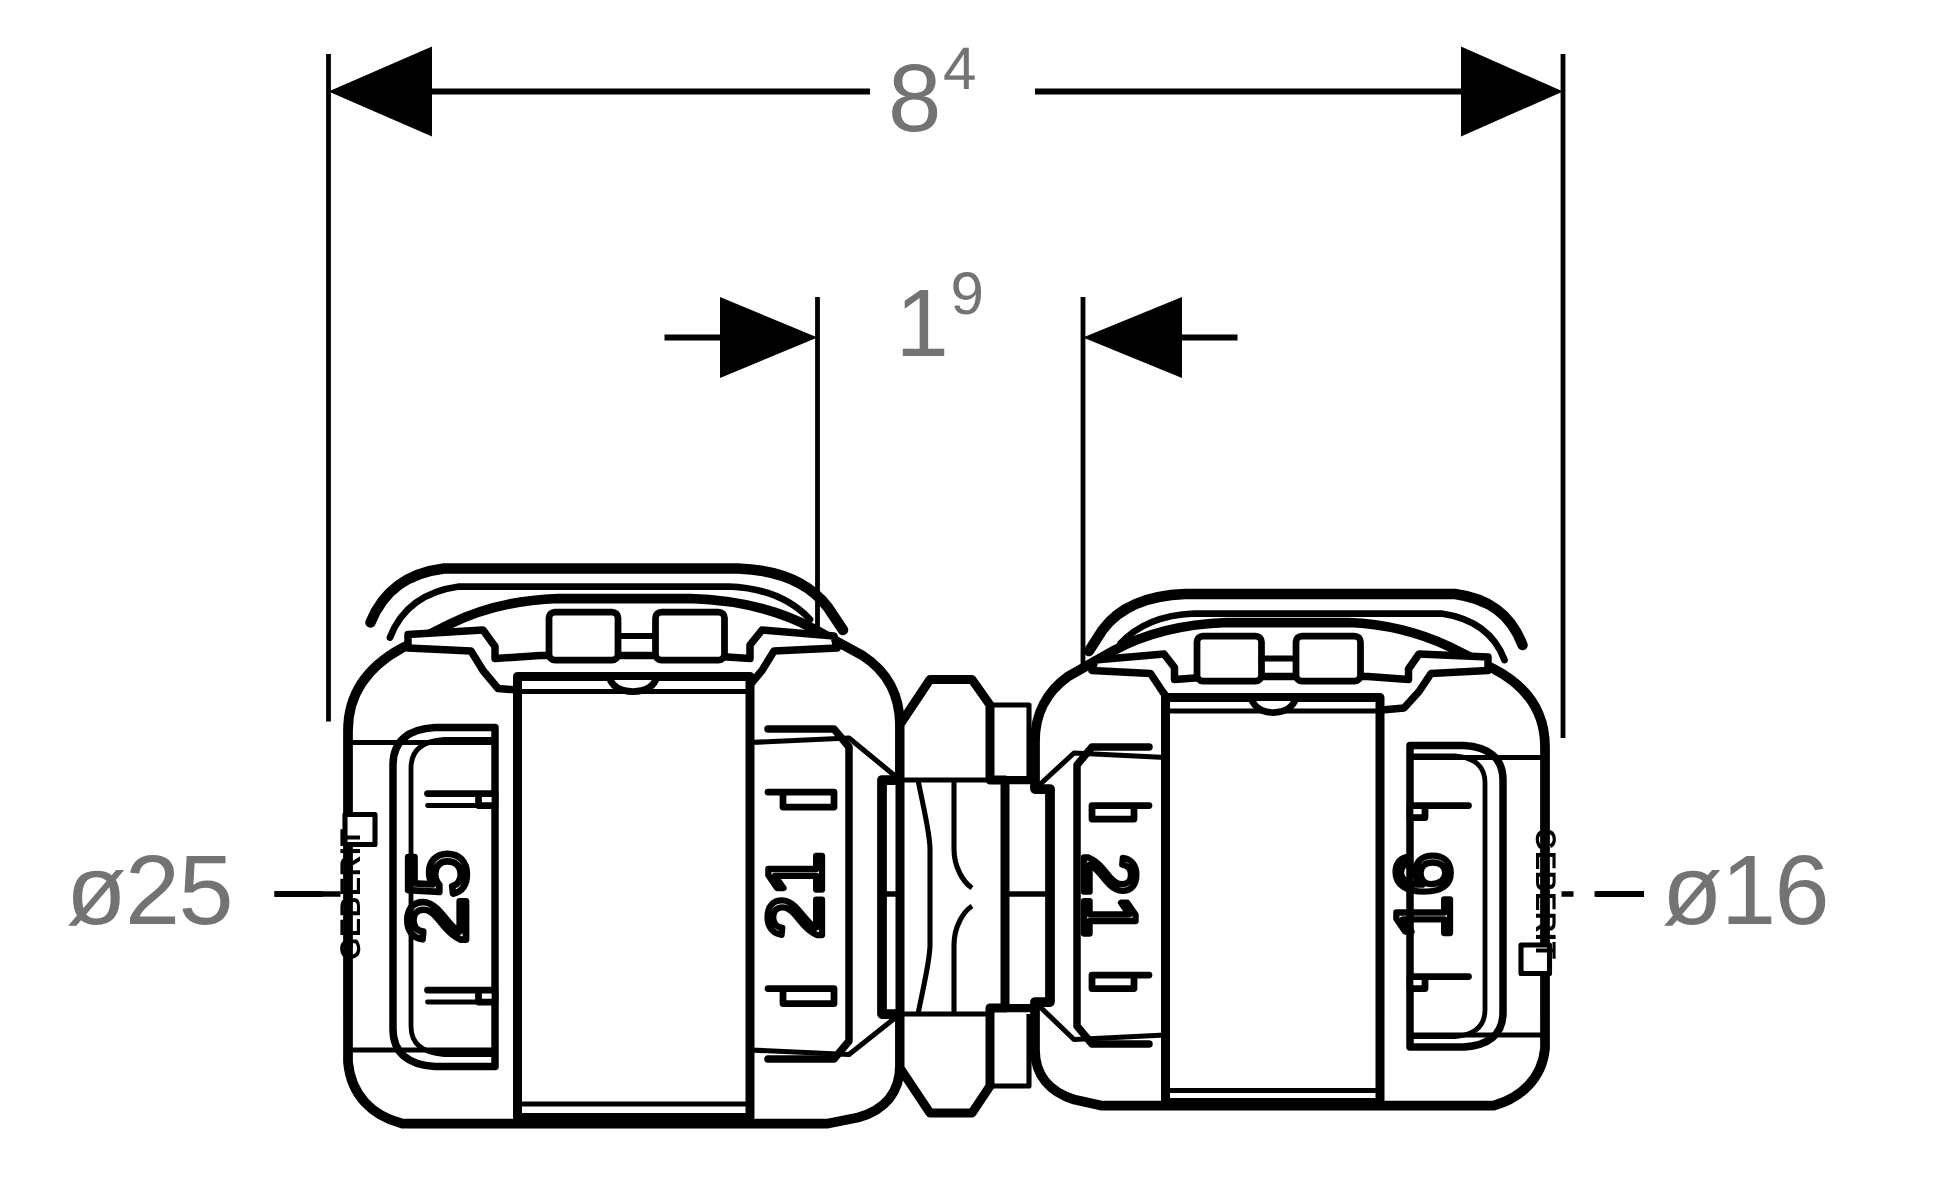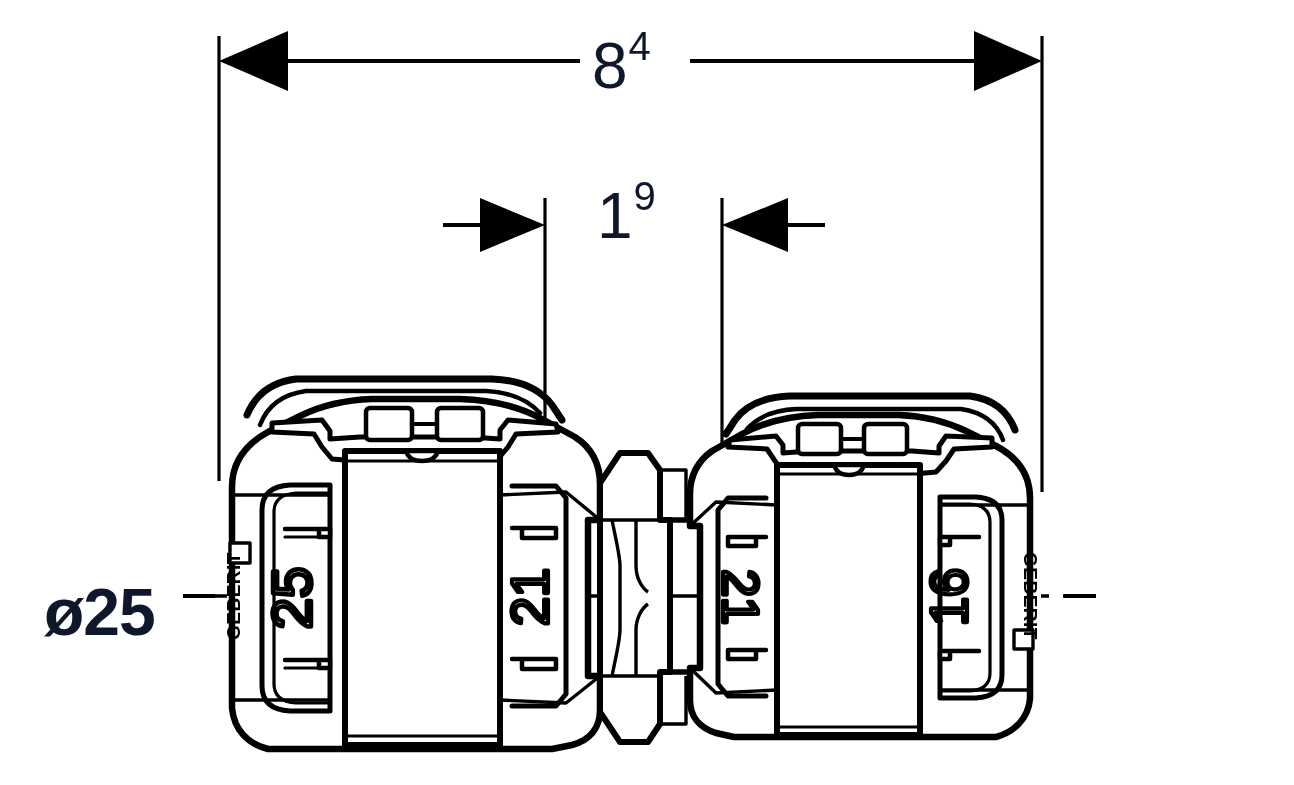--- a/index.html
+++ b/index.html
@@ -23,21 +23,21 @@
     position: absolute;
     left: 0;
     top: 0;
     width: 1294px;
     height: 785px;
     display: block;
   }
   .dim-text {
     position: absolute;
     font-family: "Liberation Sans", sans-serif;
-    color: #0f172a;
+    color: #737373;
     white-space: nowrap;
     line-height: 1;
     user-select: none;
   }
   .dim-main {
     font-size: 64px;
     letter-spacing: 0px;
   }
   .dim-sup {
     font-size: 40px;
@@ -46,21 +46,21 @@
     position: relative;
     top: -6px;
     left: 1px;
   }
   .dia-label {
     font-size: 66px;
     letter-spacing: -1px;
   }
   #label-84 { left: 592px; top: 32px; }
   #label-19 { left: 597px; top: 182px; }
-  #label-d25 { left: 44px; top: 579px; font-weight: bold; }
+  #label-d25 { left: 44px; top: 560px; }
   #label-d16 { left: 1108px; top: 560px; }
 </style>
 </head>
 <body>
 
 <div id="stage">
 
   <svg id="drawing-svg" viewBox="0 0 1294 785">
 
     <g>
@@ -333,14 +333,15 @@
   <div class="dim-text dim-main" id="label-84">
     <span>8</span><span class="dim-sup">4</span>
   </div>
 
   <div class="dim-text dim-main" id="label-19">
     <span>1</span><span class="dim-sup">9</span>
   </div>
 
   <div class="dim-text dia-label" id="label-d25">ø25</div>
 
+  <div class="dim-text dia-label" id="label-d16">ø16</div>
 
 </div>
 
 </body></html>

